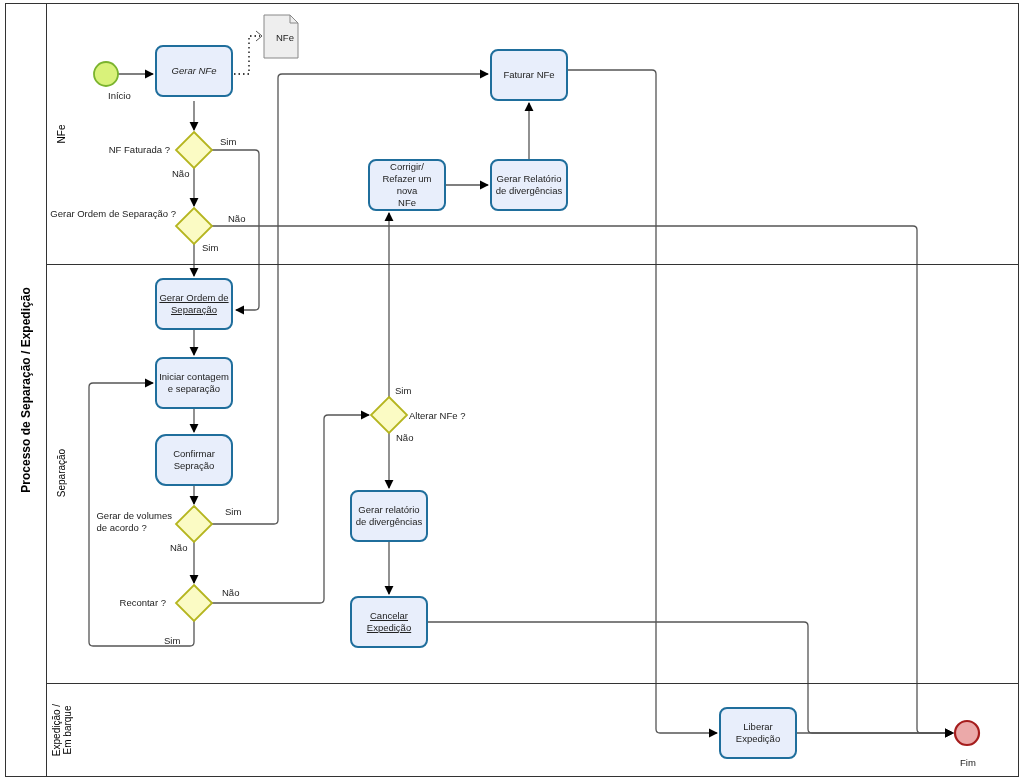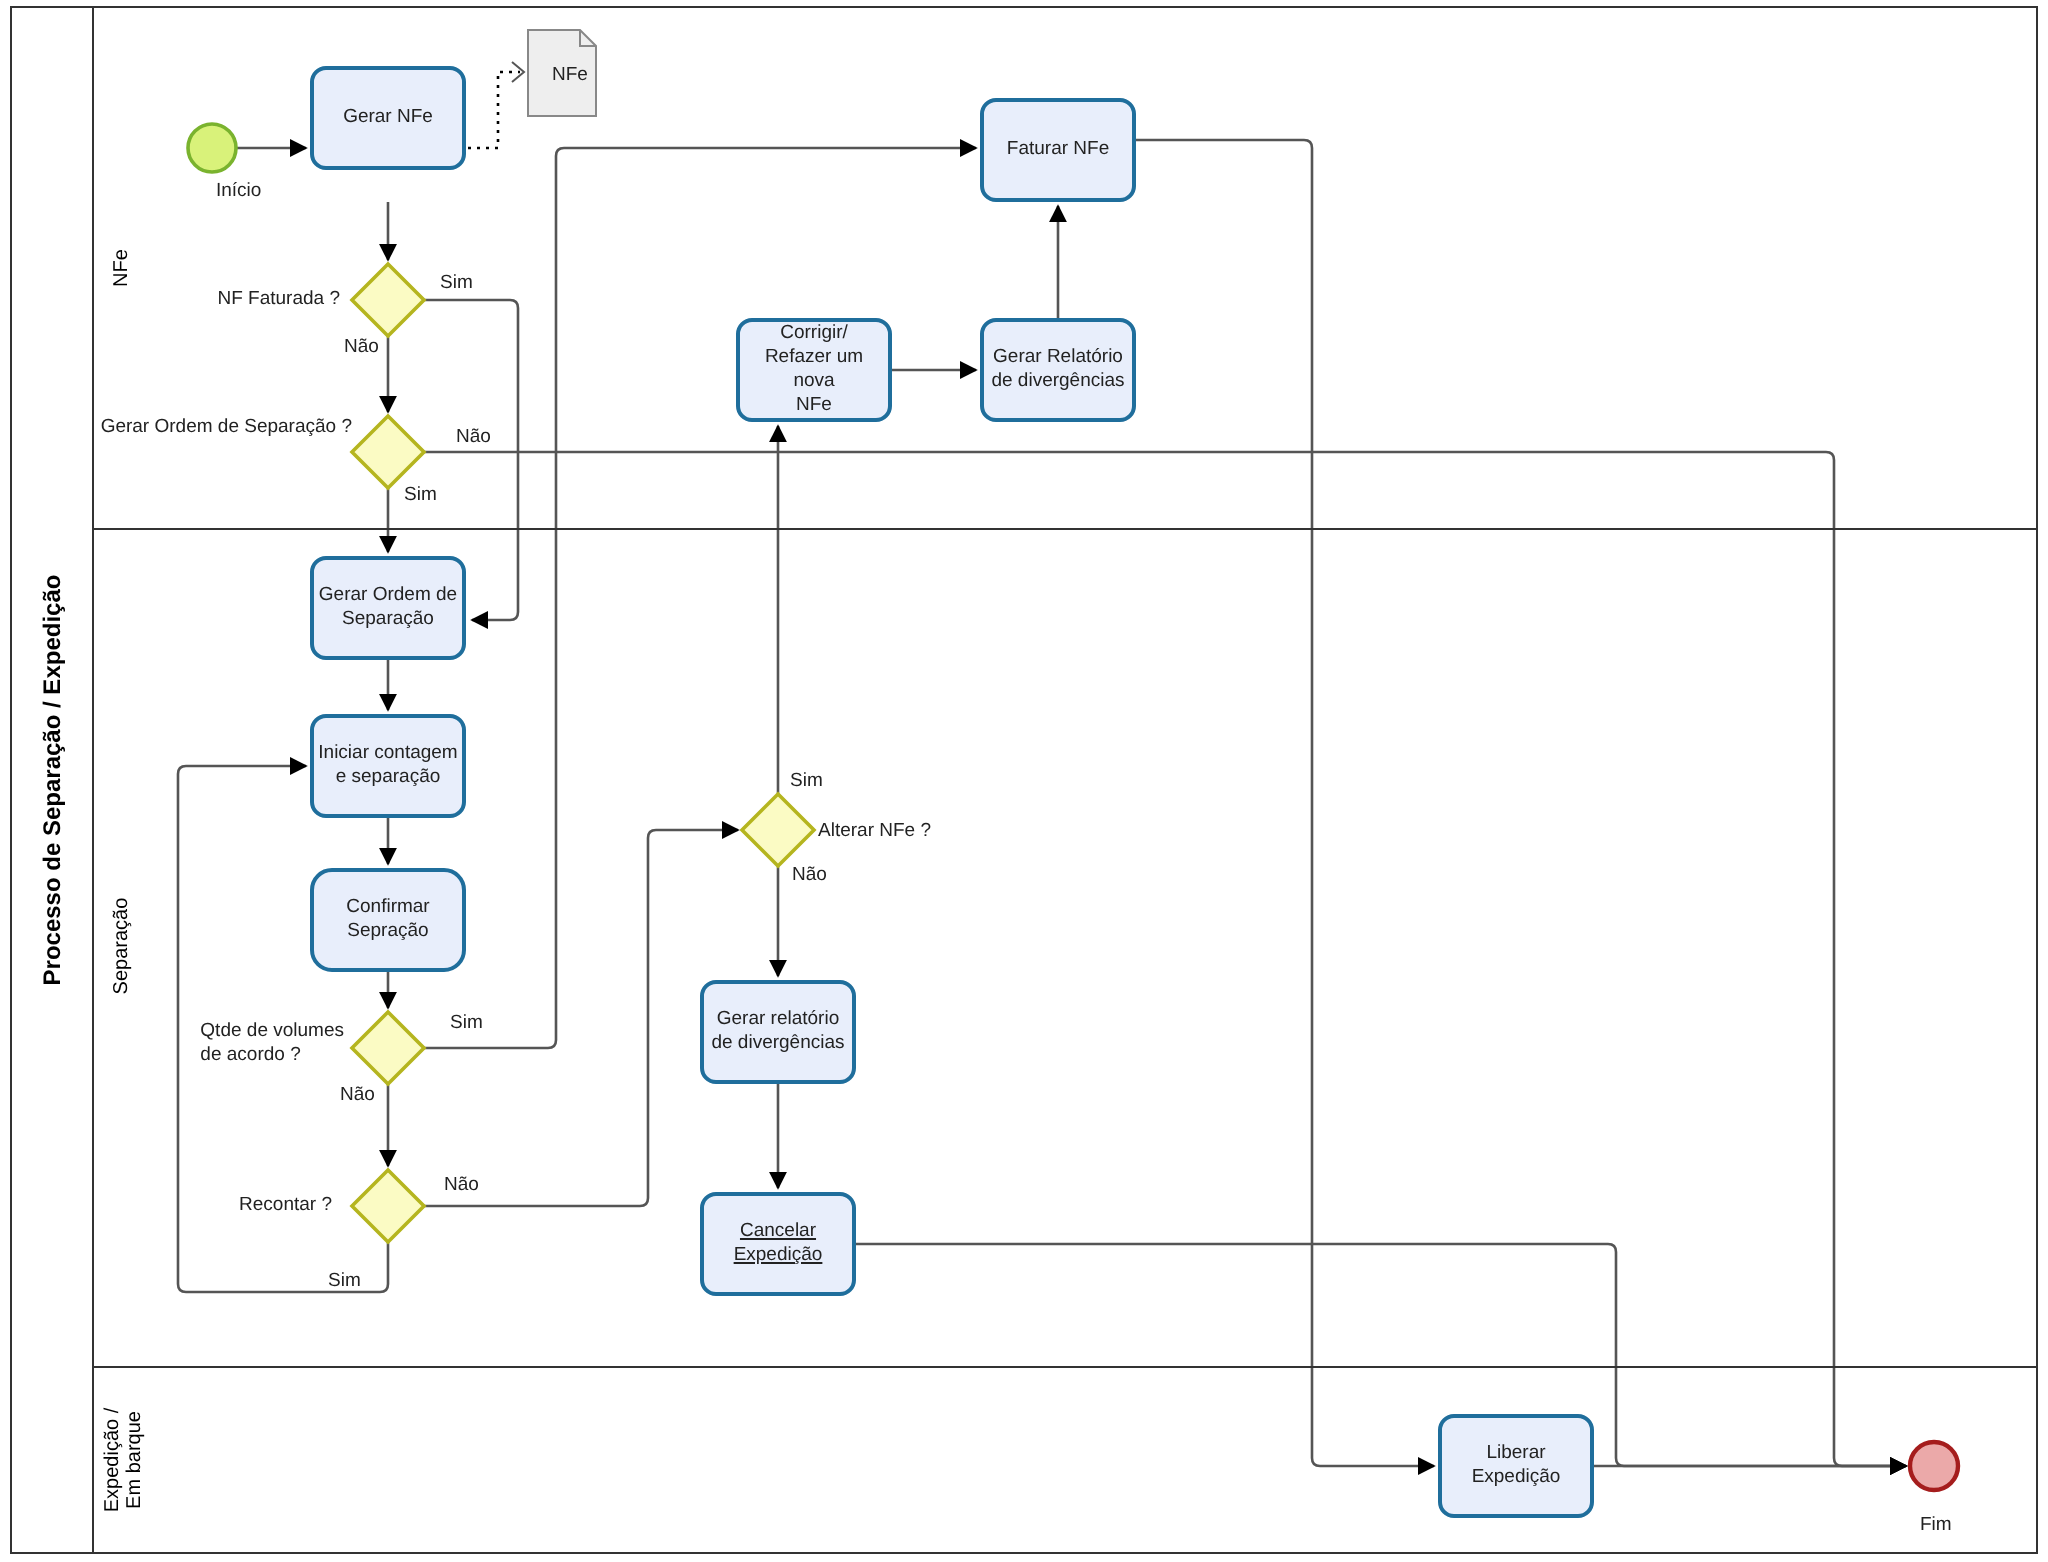--- a/index.html
+++ b/index.html
@@ -81,48 +81,48 @@
 <div class="pool"></div>
 <div class="pool-header"></div>
 <div class="pool-title">Processo de Separação / Expedição</div>
 <div class="lane-divider" style="top:264px;"></div>
 <div class="lane-divider" style="top:683px;"></div>
 <div class="lane-label" style="left:61px; top:134px;">NFe</div>
 <div class="lane-label" style="left:61px; top:473px;">Separação</div>
 <div class="lane-label" style="left:62px; top:730px; white-space:pre;">Expedição /
 Em barque</div>
 
-<div class="task" style="left:155px; top:33px;">Gerar NFe</div>
+<div class="task" style="left:155px; top:45px;font-style:italic;">Gerar NFe</div>
 <div class="task" style="left:490px; top:49px;">Faturar NFe</div>
 <div class="task" style="left:368px; top:159px;">Corrigir/
 Refazer um nova
 NFe</div>
 <div class="task" style="left:490px; top:159px;">Gerar Relatório
 de divergências</div>
-<div class="task" style="left:155px; top:278px;">Gerar Ordem de
+<div class="task" style="left:155px; top:278px;text-decoration:underline;">Gerar Ordem de
 Separação</div>
 <div class="task" style="left:155px; top:357px;">Iniciar contagem
 e separação</div>
 <div class="task" style="left:155px; top:434px;border-radius:11px;">Confirmar
 Sepração</div>
 <div class="task" style="left:350px; top:490px;">Gerar relatório
 de divergências</div>
 <div class="task" style="left:350px; top:596px;text-decoration:underline;">Cancelar
 Expedição</div>
 <div class="task" style="left:719px; top:707px;">Liberar
 Expedição</div>
 
 <div class="lbl" style="left:276px; top:32px;">NFe</div>
 
 <div class="lbl" style="left:96px; top:90px;padding-left:12px;">Início</div>
 <div class="lbl" style="left:960px; top:757px;">Fim</div>
 
 <div class="lbl r" style="right:854px; top:144px;">NF Faturada ?</div>
 <div class="lbl r" style="right:848px; top:208px;">Gerar Ordem de Separação ?</div>
-<div class="lbl r" style="right:852px; top:510px; white-space:pre; line-height:12px;">Qtde de volumes
+<div class="lbl r" style="right:852px; top:510px; white-space:pre; line-height:12px;">Gerar de volumes
 de acordo ?</div>
 <div class="lbl r" style="right:858px; top:597px;">Recontar ?</div>
 <div class="lbl" style="left:409px; top:410px;">Alterar NFe ?</div>
 
 <div class="lbl" style="left:220px; top:136px;">Sim</div>
 <div class="lbl" style="left:172px; top:168px;">Não</div>
 <div class="lbl" style="left:228px; top:213px;">Não</div>
 <div class="lbl" style="left:202px; top:242px;">Sim</div>
 <div class="lbl" style="left:225px; top:506px;">Sim</div>
 <div class="lbl" style="left:170px; top:542px;">Não</div>

